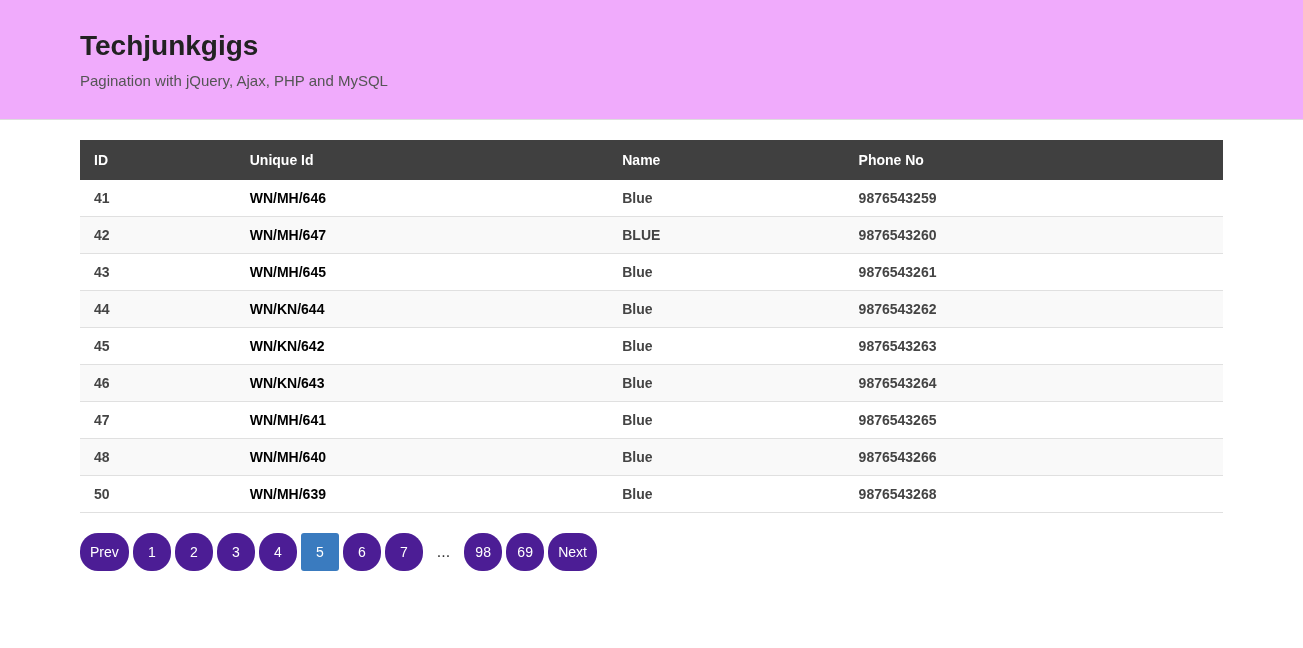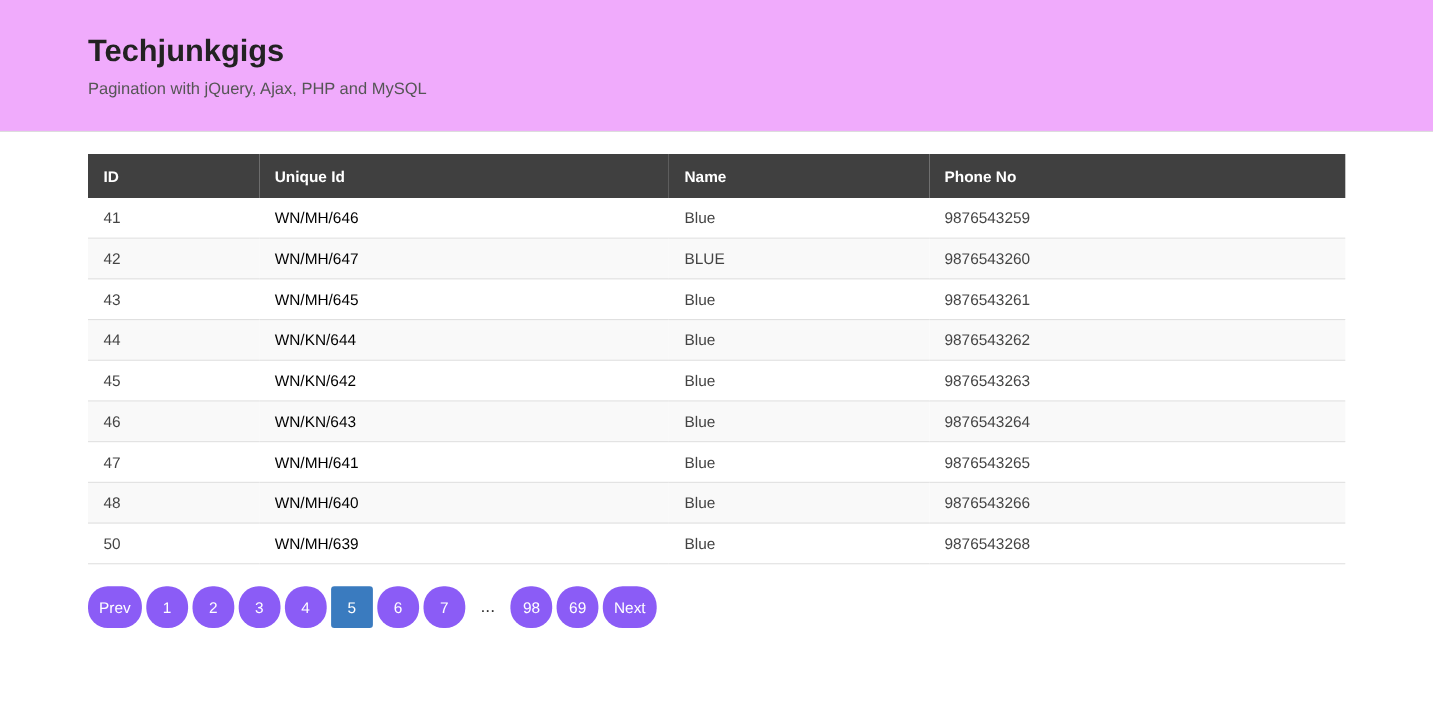--- a/index.html
+++ b/index.html
@@ -37,20 +37,21 @@
       color: #fff;
     }
     thead th {
       padding: 12px 14px;
       text-align: left;
       font-weight: bold;
       font-size: 14px;
     }
     tbody tr {
       border-bottom: 1px solid #e0e0e0;
+      font-weight: bold;
     }
     tbody tr:nth-child(even) {
       background: #f9f9f9;
     }
     tbody tr:nth-child(odd) {
       background: #fff;
     }
     tbody td {
       padding: 10px 14px;
       font-size: 14px;
@@ -73,21 +74,21 @@
       min-width: 38px;
       height: 38px;
       padding: 0 10px;
       border: none;
       border-radius: 3px;
       cursor: pointer;
       font-size: 14px;
       font-weight: normal;
     }
     .page-btn-default {
-      background: #8b5cf6;
+      background: #4c1d95;
       color: #fff;
       border-radius: 18px;
     }
     .page-btn-active {
       background: #3a7bbf;
       color: #fff;
     }
     .page-btn-ellipsis {
       background: transparent;
       color: #333;

